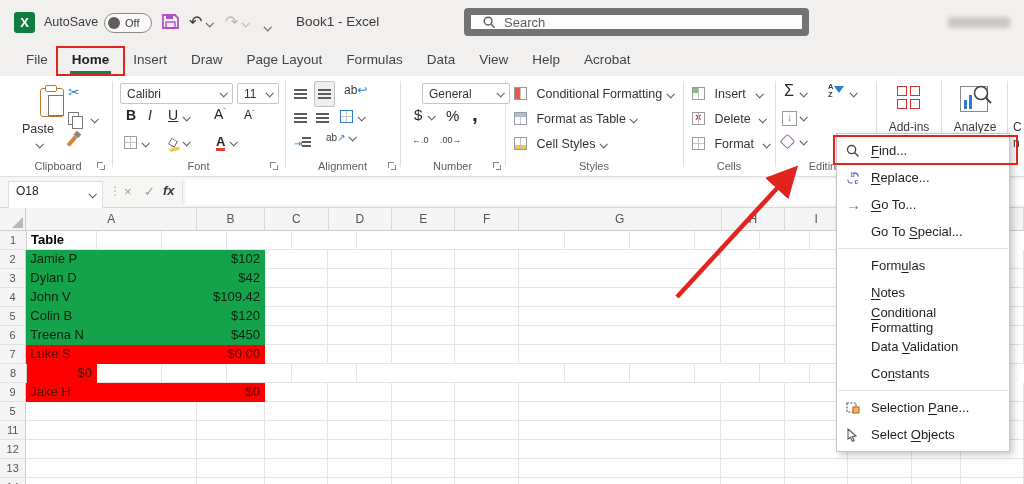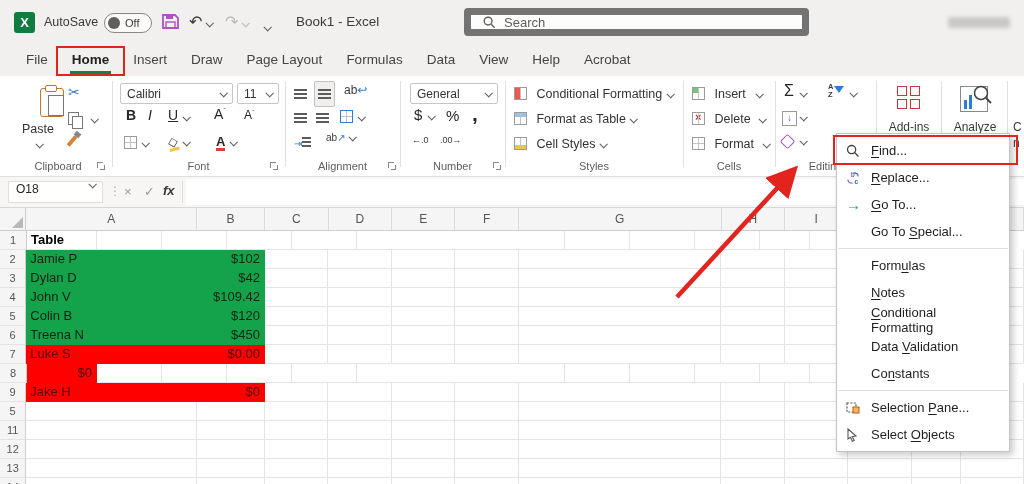--- a/index.html
+++ b/index.html
@@ -70,21 +70,21 @@
   .addins-ic{position:absolute;width:24px;height:24px;display:grid;grid-template-columns:10px 10px;grid-template-rows:10px 10px;gap:3px}
   .addins-ic span{border:1.7px solid #d13438;box-sizing:border-box}
   .analyze-ic{position:absolute;width:26px;height:24px;border:1.3px solid #8a8886;background:#fff}
   .analyze-ic .b1{position:absolute;left:3px;bottom:2px;width:3px;height:9px;background:#2b7cd3}
   .analyze-ic .b2{position:absolute;left:8px;bottom:2px;width:3px;height:14px;background:#2b7cd3}
   .analyze-ic svg{position:absolute;right:-6px;top:-4px}
   .bigbtn-label{position:absolute;top:44px;font-size:12px;color:#3b3a39}
 
   
   .fbar{position:absolute;left:0;top:177px;width:1024px;height:31px;background:#f7f6f5;border-bottom:1px solid #d9d7d5;box-sizing:border-box}
-  .namebox{position:absolute;left:8px;top:4px;width:95px;height:22px;background:#fff;border:1px solid #e0dedc;font-size:12px;color:#262626;display:flex;align-items:flex-start;justify-content:space-between;padding:0 7px;box-sizing:border-box}
+  .namebox{position:absolute;left:8px;top:4px;width:95px;height:22px;background:#fff;border:1px solid #e0dedc;font-size:12px;color:#262626;display:flex;align-items:flex-end;justify-content:space-between;padding:16px 7px;box-sizing:border-box}
   .fdots{position:absolute;left:109px;top:7px;color:#b0aeac;font-size:12px}
   .fx-x{position:absolute;left:124px;top:7px;color:#9b9b9b;font-size:13px}
   .fx-ck{position:absolute;left:144px;top:7px;color:#9b9b9b;font-size:13px}
   .fx-fx{position:absolute;left:163px;top:6px;color:#3b3a39;font-size:13px;font-style:italic;font-weight:bold}
   .fdivider{position:absolute;left:182px;top:4px;bottom:4px;width:1px;background:#e0dedc}
   .finput{position:absolute;left:186px;top:2px;right:0;bottom:2px;background:#fff}
 
   
   .sheet{position:absolute;left:0;top:208px;width:1024px;height:276px;background:#fff;overflow:hidden}
   .g-hrow{display:flex;height:22px;background:#f5f5f5;border-bottom:1px solid #cecdcc}
@@ -223,21 +223,21 @@
     <span class="abs" style="left:294px;top:33px"><span class="alico"></span></span>
     <span class="abs" style="left:316px;top:33px"><span class="alico"></span></span>
     <span class="abs" style="left:340px;top:31px"><span class="mgrid" style="border-color:#2b7cd3"></span><span class="cv"></span></span>
     <span class="abs" style="left:294px;top:57px"><span style="color:#2b7cd3;font-size:10px">⇥</span><span class="alico" style="width:9px"></span></span>
     <span class="abs" style="left:326px;top:56px;font-size:10px;color:#3b3a39">ab<span style="color:#2b7cd3">↗</span><span class="cv" style="margin-left:3px"></span></span>
     <span class="glabel" style="left:285px;width:115px">Alignment</span>
     <span class="launch" style="left:388px"></span>
   </div>
 
   <div>
-    <div class="combo" style="left:410px;top:7px;width:88px">
+    <div class="combo" style="left:422px;top:7px;width:88px">
       <span>General</span>
         <span class="cv"></span>
     </div>
     <span class="abs" style="left:414px;top:30px;font-size:15px;color:#262626">$</span>
     <span class="cv abs" style="left:428px;top:38px"></span>
     <span class="abs" style="left:446px;top:31px;font-size:15px;color:#262626">%</span>
     <span class="abs" style="left:472px;top:26px;font-size:21px;font-weight:bold;color:#262626">,</span>
     <span class="abs" style="left:412px;top:59px;font-size:9px;color:#3b3a39">←.0</span>
     <span class="abs" style="left:440px;top:59px;font-size:9px;color:#3b3a39">.00→</span>
     <span class="glabel" style="left:400px;width:105px">Number</span>

